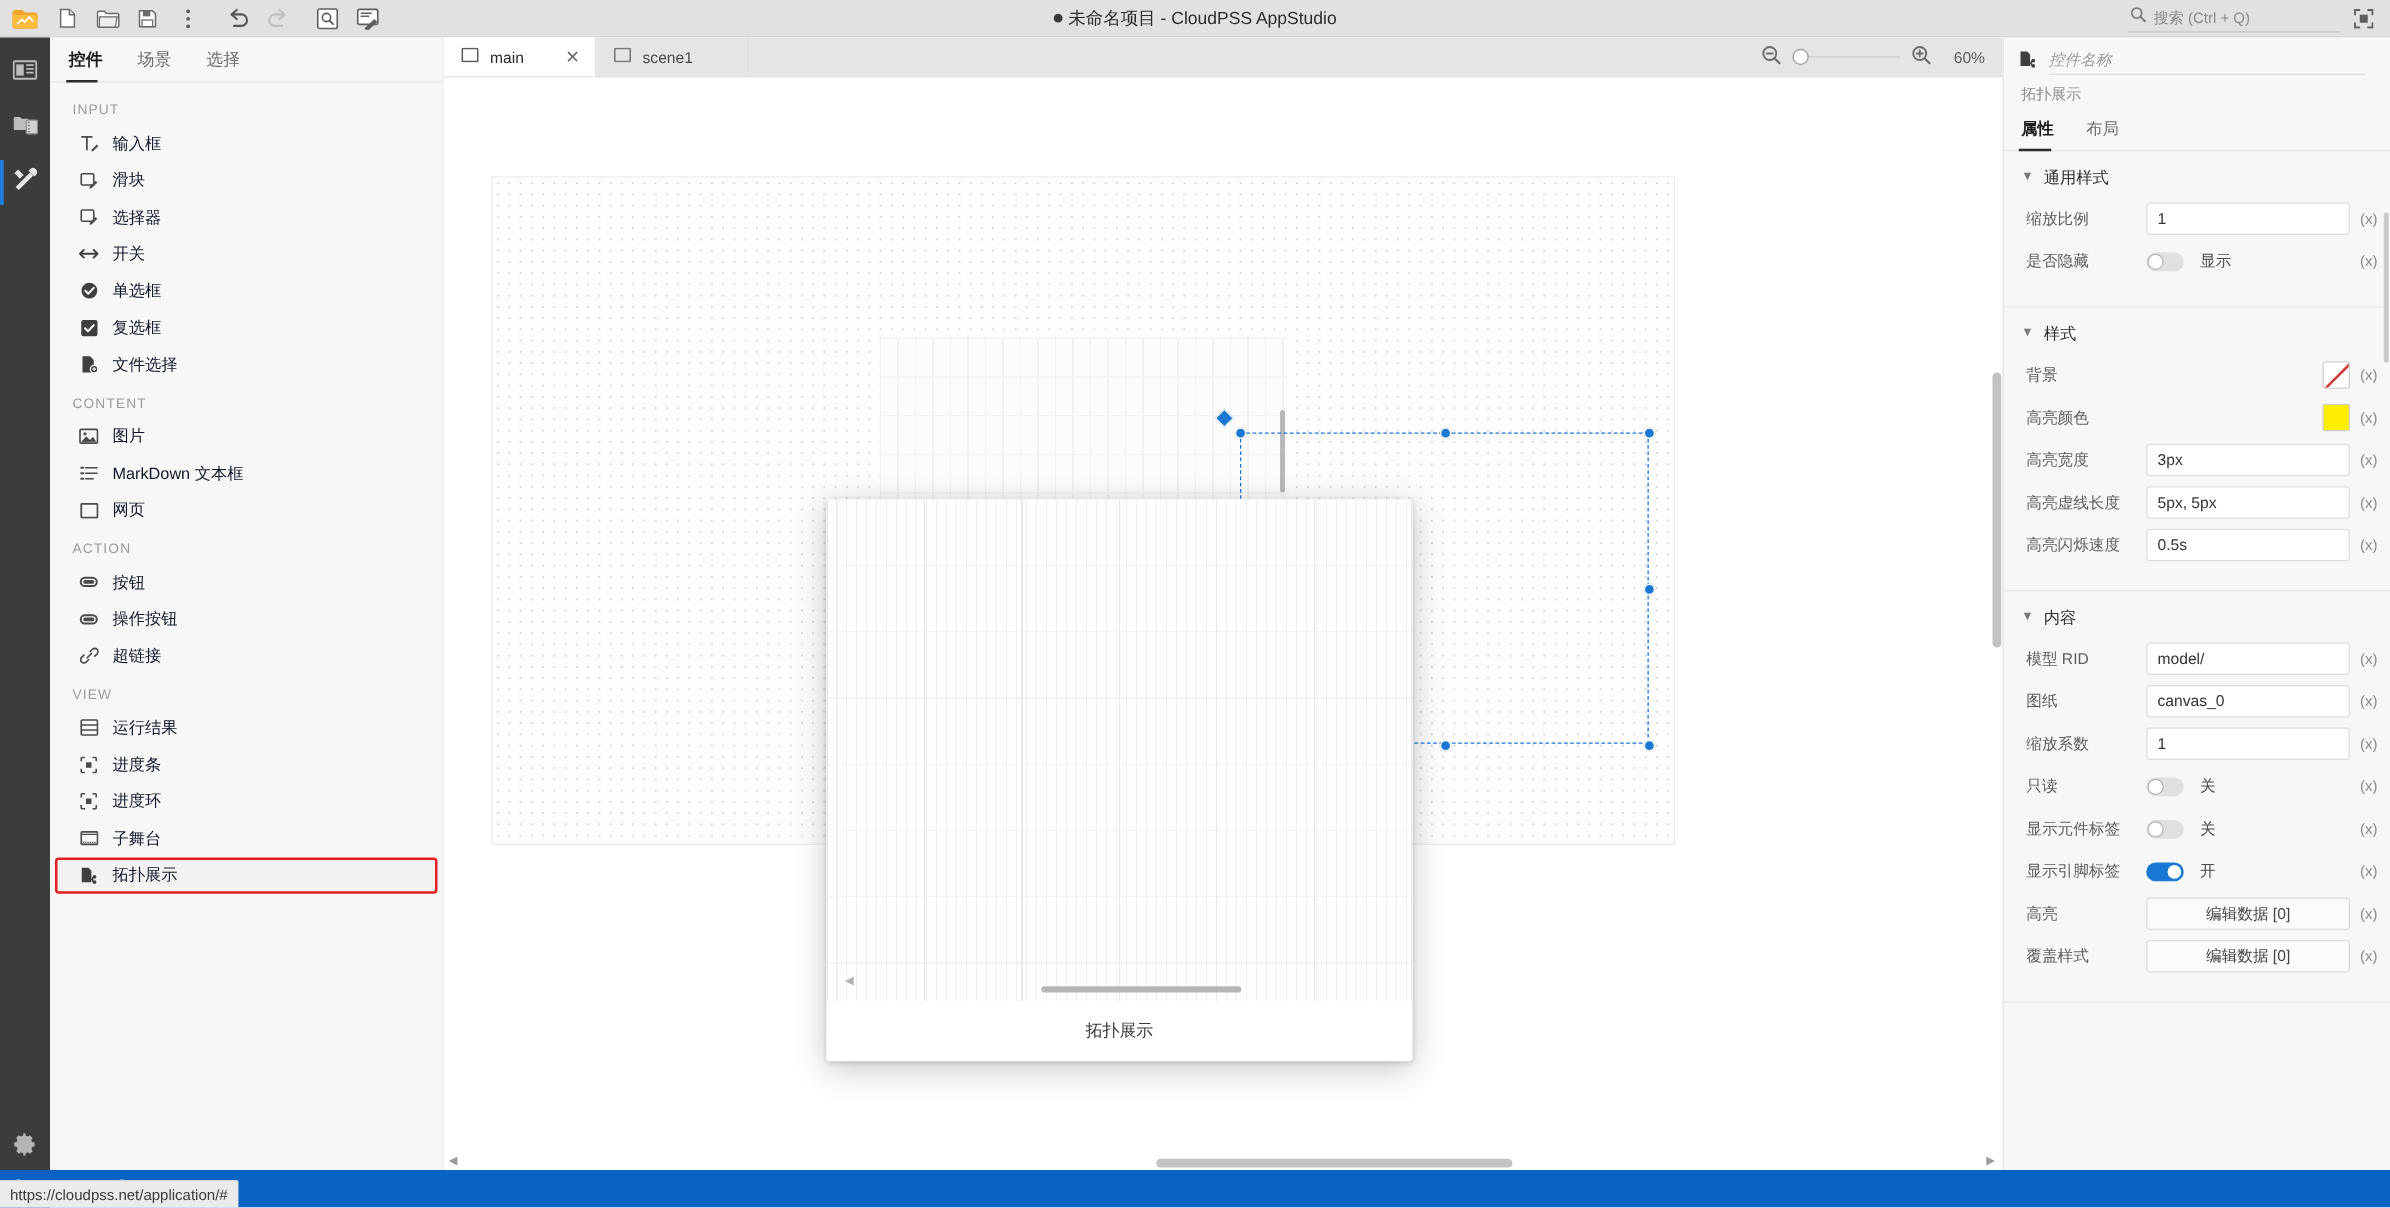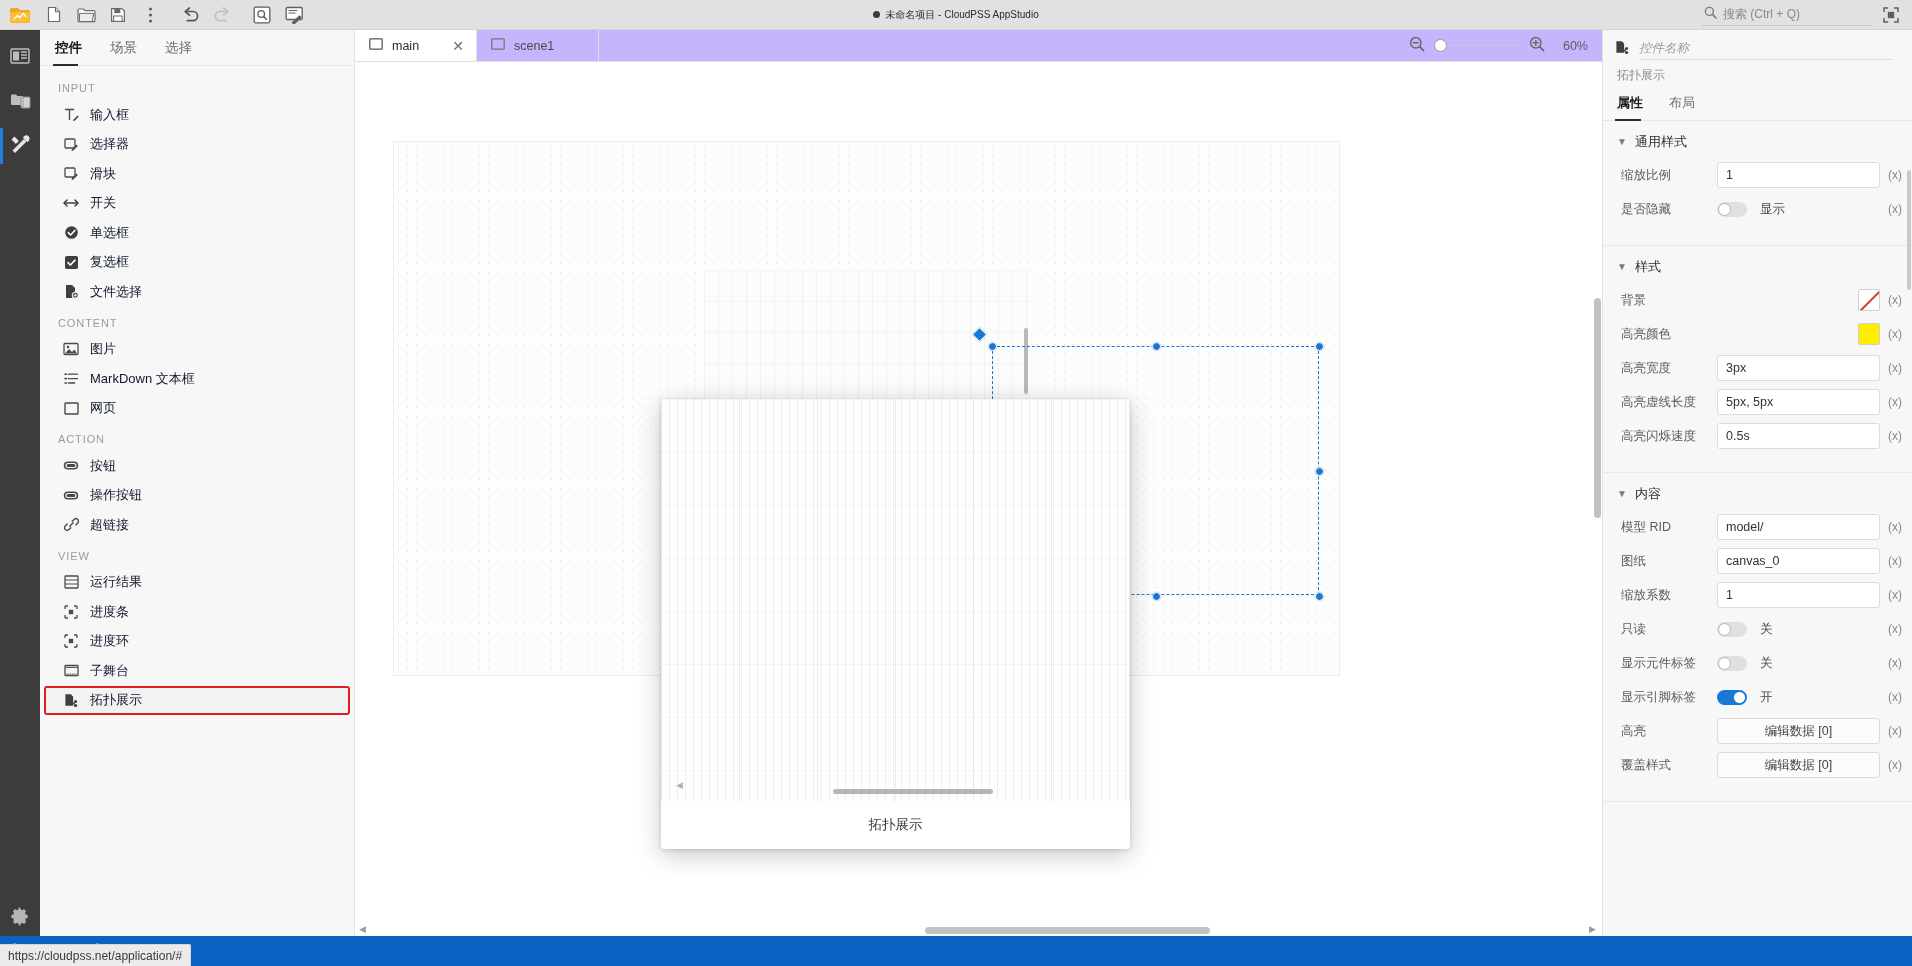--- a/index.html
+++ b/index.html
@@ -25,21 +25,21 @@
     width: 30px; height: 26px; display: flex; align-items: center; justify-content: center;
     border-radius: 3px; cursor: default;
   }
   .tb-btn svg { display: block; }
   .tb-logo {
     width: 28px; height: 24px; display: flex; align-items: center; justify-content: center;
     margin-right: 3px;
   }
   .tb-title {
     position: absolute; left: 0; right: 0; text-align: center;
-    font-size: 10px; color: #2b2b2b; pointer-events: none;
+    font-size: 14px; color: #2b2b2b; pointer-events: none;
     display: flex; align-items: center; justify-content: center; gap: 5px;
   }
   .tb-dot { width: 7px; height: 7px; border-radius: 50%; background: #3a3a3a; display:inline-block; }
   .tb-right {
     margin-left: auto; display: flex; align-items: center; gap: 4px;
     padding-right: 6px; position: relative; z-index: 2;
   }
   .tb-search {
     display: flex; align-items: center; gap: 6px;
     border-bottom: 1px solid #c8c8c8;
@@ -103,21 +103,21 @@
   .lp-item.highlight {
     border-color: #e02020; background: #f2f2f2;
   }
 
   
   .center {
     position: absolute; top: 30px; left: 355px; width: 1247px; height: 906px;
     background: #ffffff; display: flex; flex-direction: column;
   }
   .tabbar {
-    height: 32px; background: #c4b5fd; display: flex; align-items: stretch;
+    height: 32px; background: #e5e5e5; display: flex; align-items: stretch;
     border-bottom: 1px solid #e0e0e0; position: relative;
   }
   .ctab {
     display: flex; align-items: center; gap: 9px; padding: 0 12px 0 14px;
     font-size: 12.5px; color: #4a4a4a; cursor: default; min-width: 122px;
     border-right: 1px solid #e0e0e0;
   }
   .ctab.active { background: #ffffff; color: #2b2b2b; }
   .ctab .close { margin-left: auto; font-size: 14px; color: #6a6a6a; padding-left: 14px; }
   .zoomgrp {
@@ -469,30 +469,30 @@
         </span>
         <span>输入框</span>
       </div>
       <div class="lp-item">
         <span class="ic">
           <svg width="15" height="15" viewBox="0 0 15 15">
               <rect x="1" y="2" width="10" height="9" rx="1" fill="none" stroke="#4a4a4a" stroke-width="1.3"></rect>
               <path d="M8 12 12.5 7.6l1.4 1.4L9.4 13.4l-1.8.5z" fill="#4a4a4a"></path>
             </svg>
         </span>
-        <span>选择器</span>
+        <span>滑块</span>
       </div>
       <div class="lp-item">
         <span class="ic">
           <svg width="15" height="15" viewBox="0 0 15 15">
               <rect x="1" y="2" width="10" height="9" rx="1" fill="none" stroke="#4a4a4a" stroke-width="1.3"></rect>
               <path d="M8 12 12.5 7.6l1.4 1.4L9.4 13.4l-1.8.5z" fill="#4a4a4a"></path>
             </svg>
         </span>
-        <span>滑块</span>
+        <span>选择器</span>
       </div>
       <div class="lp-item">
         <span class="ic">
           <svg width="16" height="12" viewBox="0 0 16 12">
               <path d="M1 6h14" stroke="#3f3f3f" stroke-width="1.5"></path>
               <path d="M4 3 1 6l3 3M12 3l3 3-3 3" stroke="#3f3f3f" stroke-width="1.5" fill="none" stroke-linecap="round" stroke-linejoin="round"></path>
             </svg>
         </span>
         <span>开关</span>
       </div>

